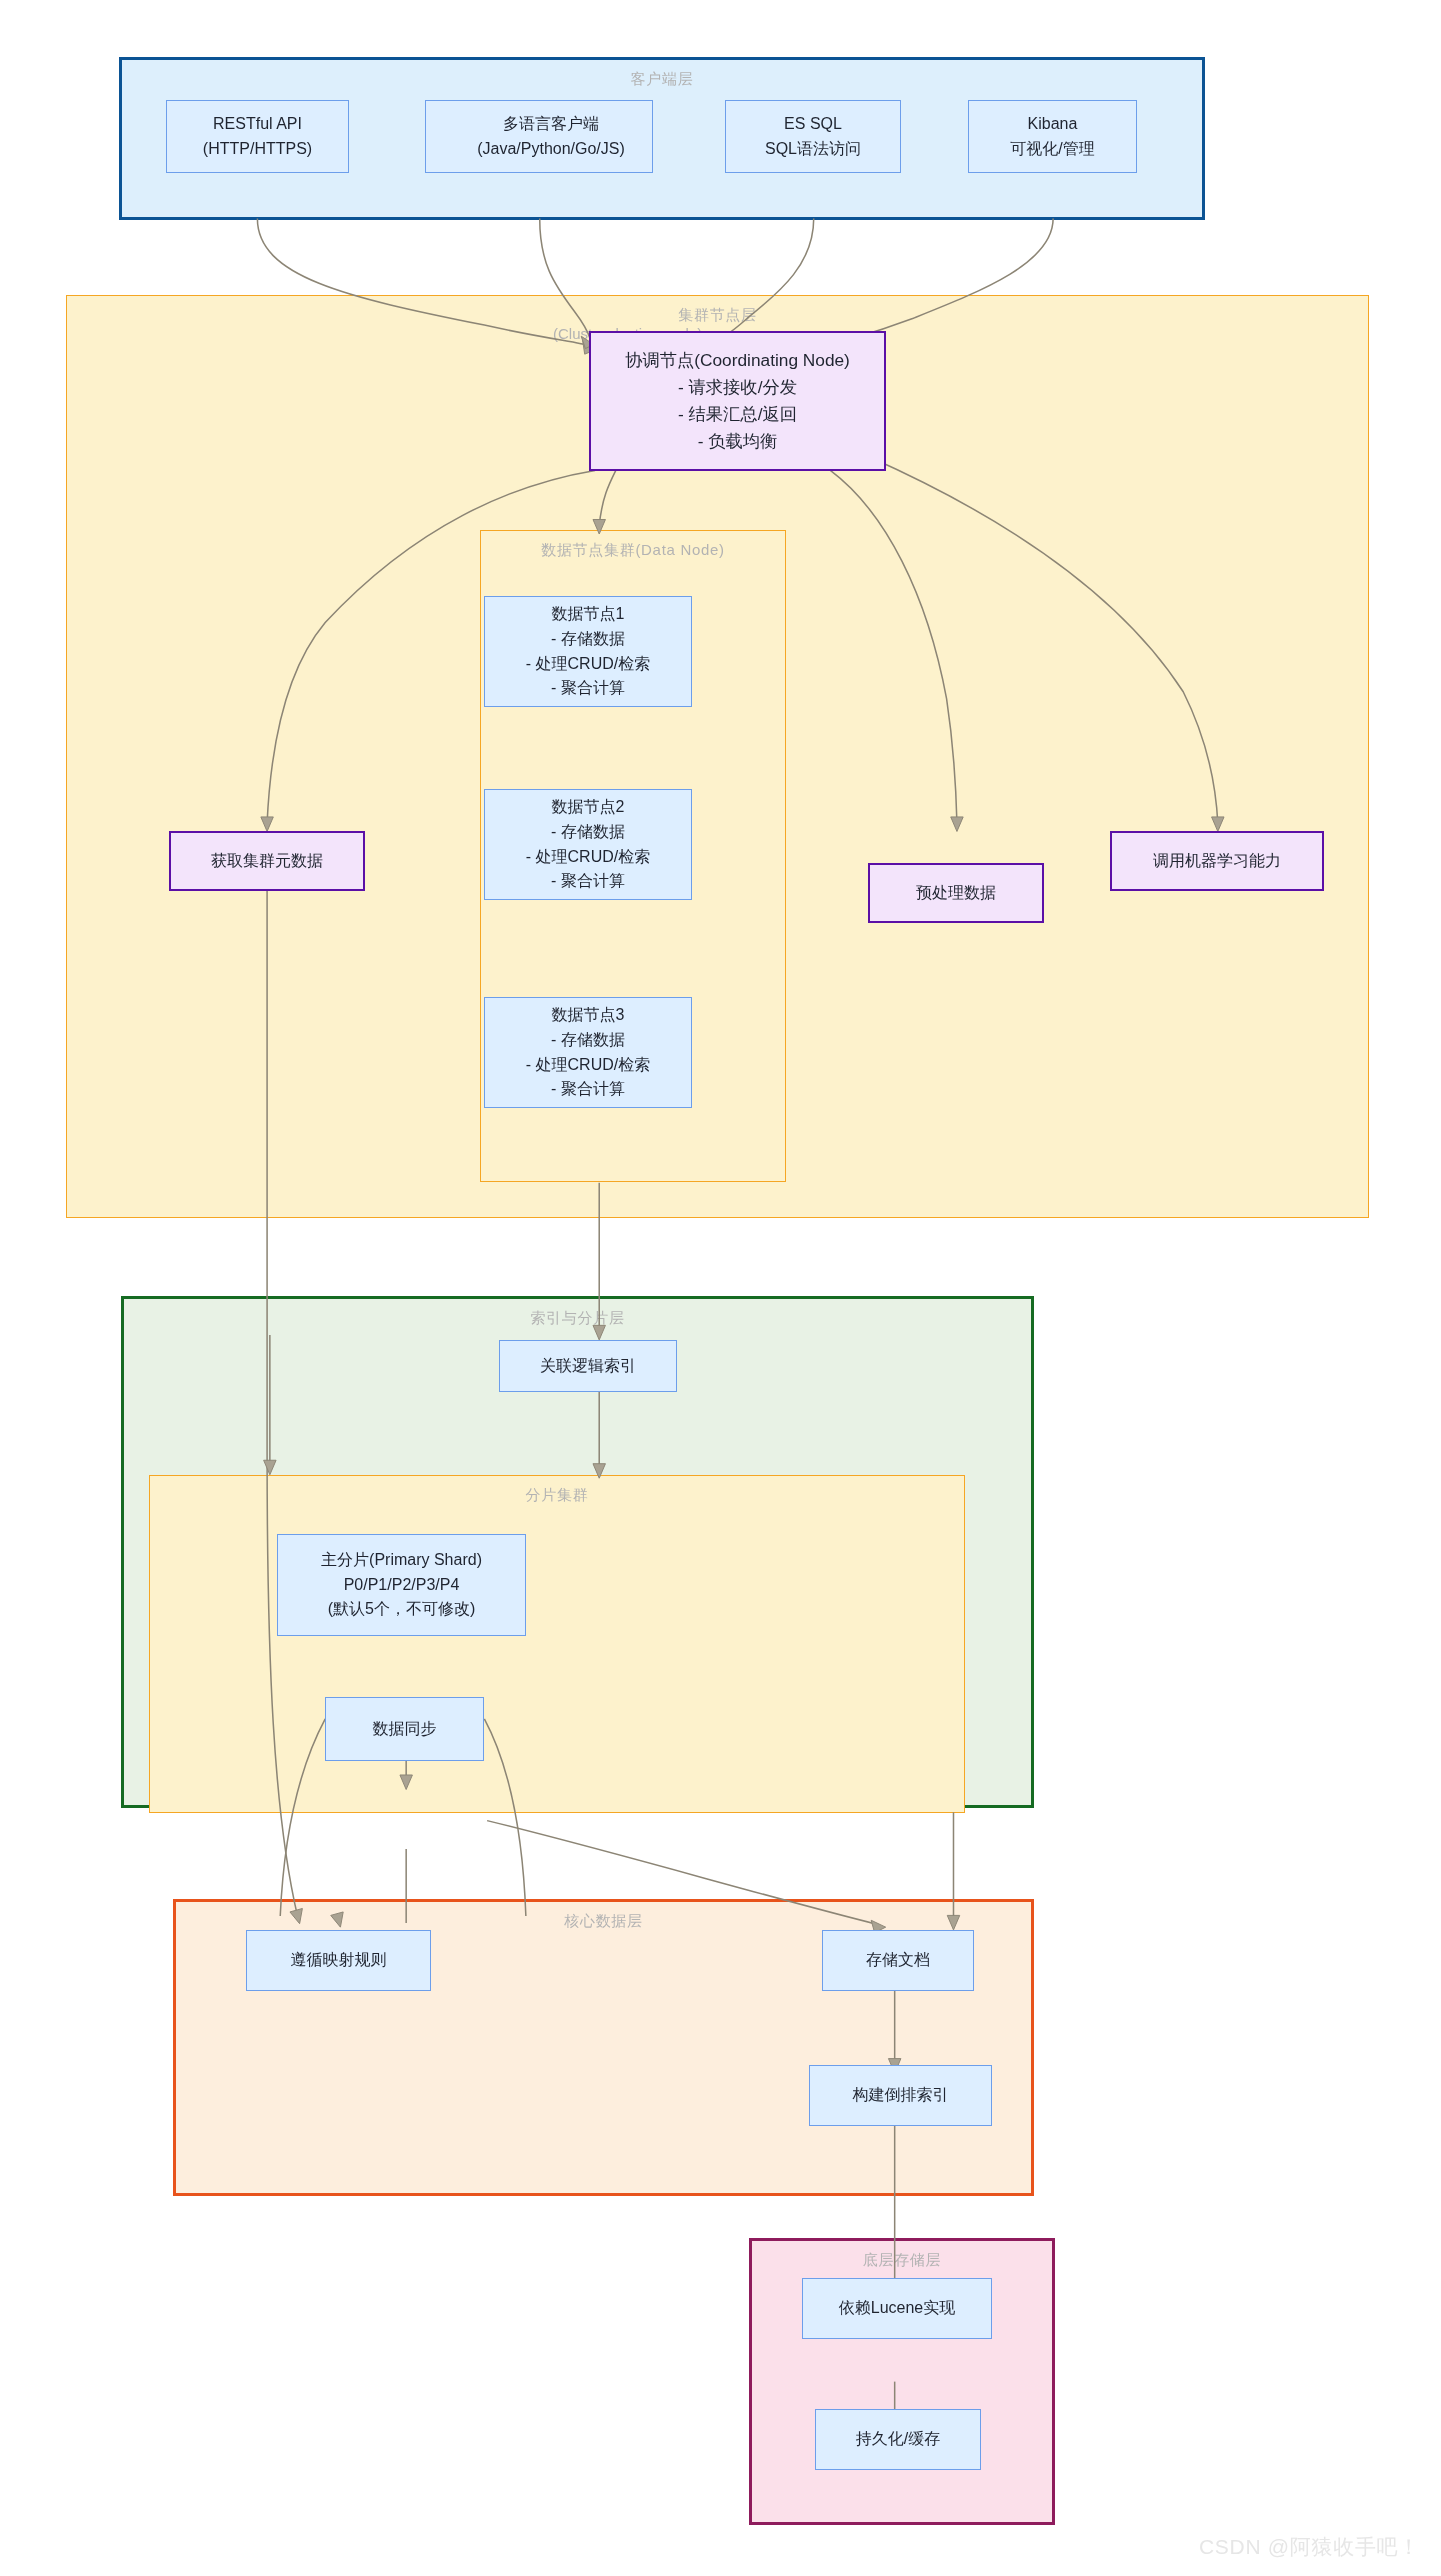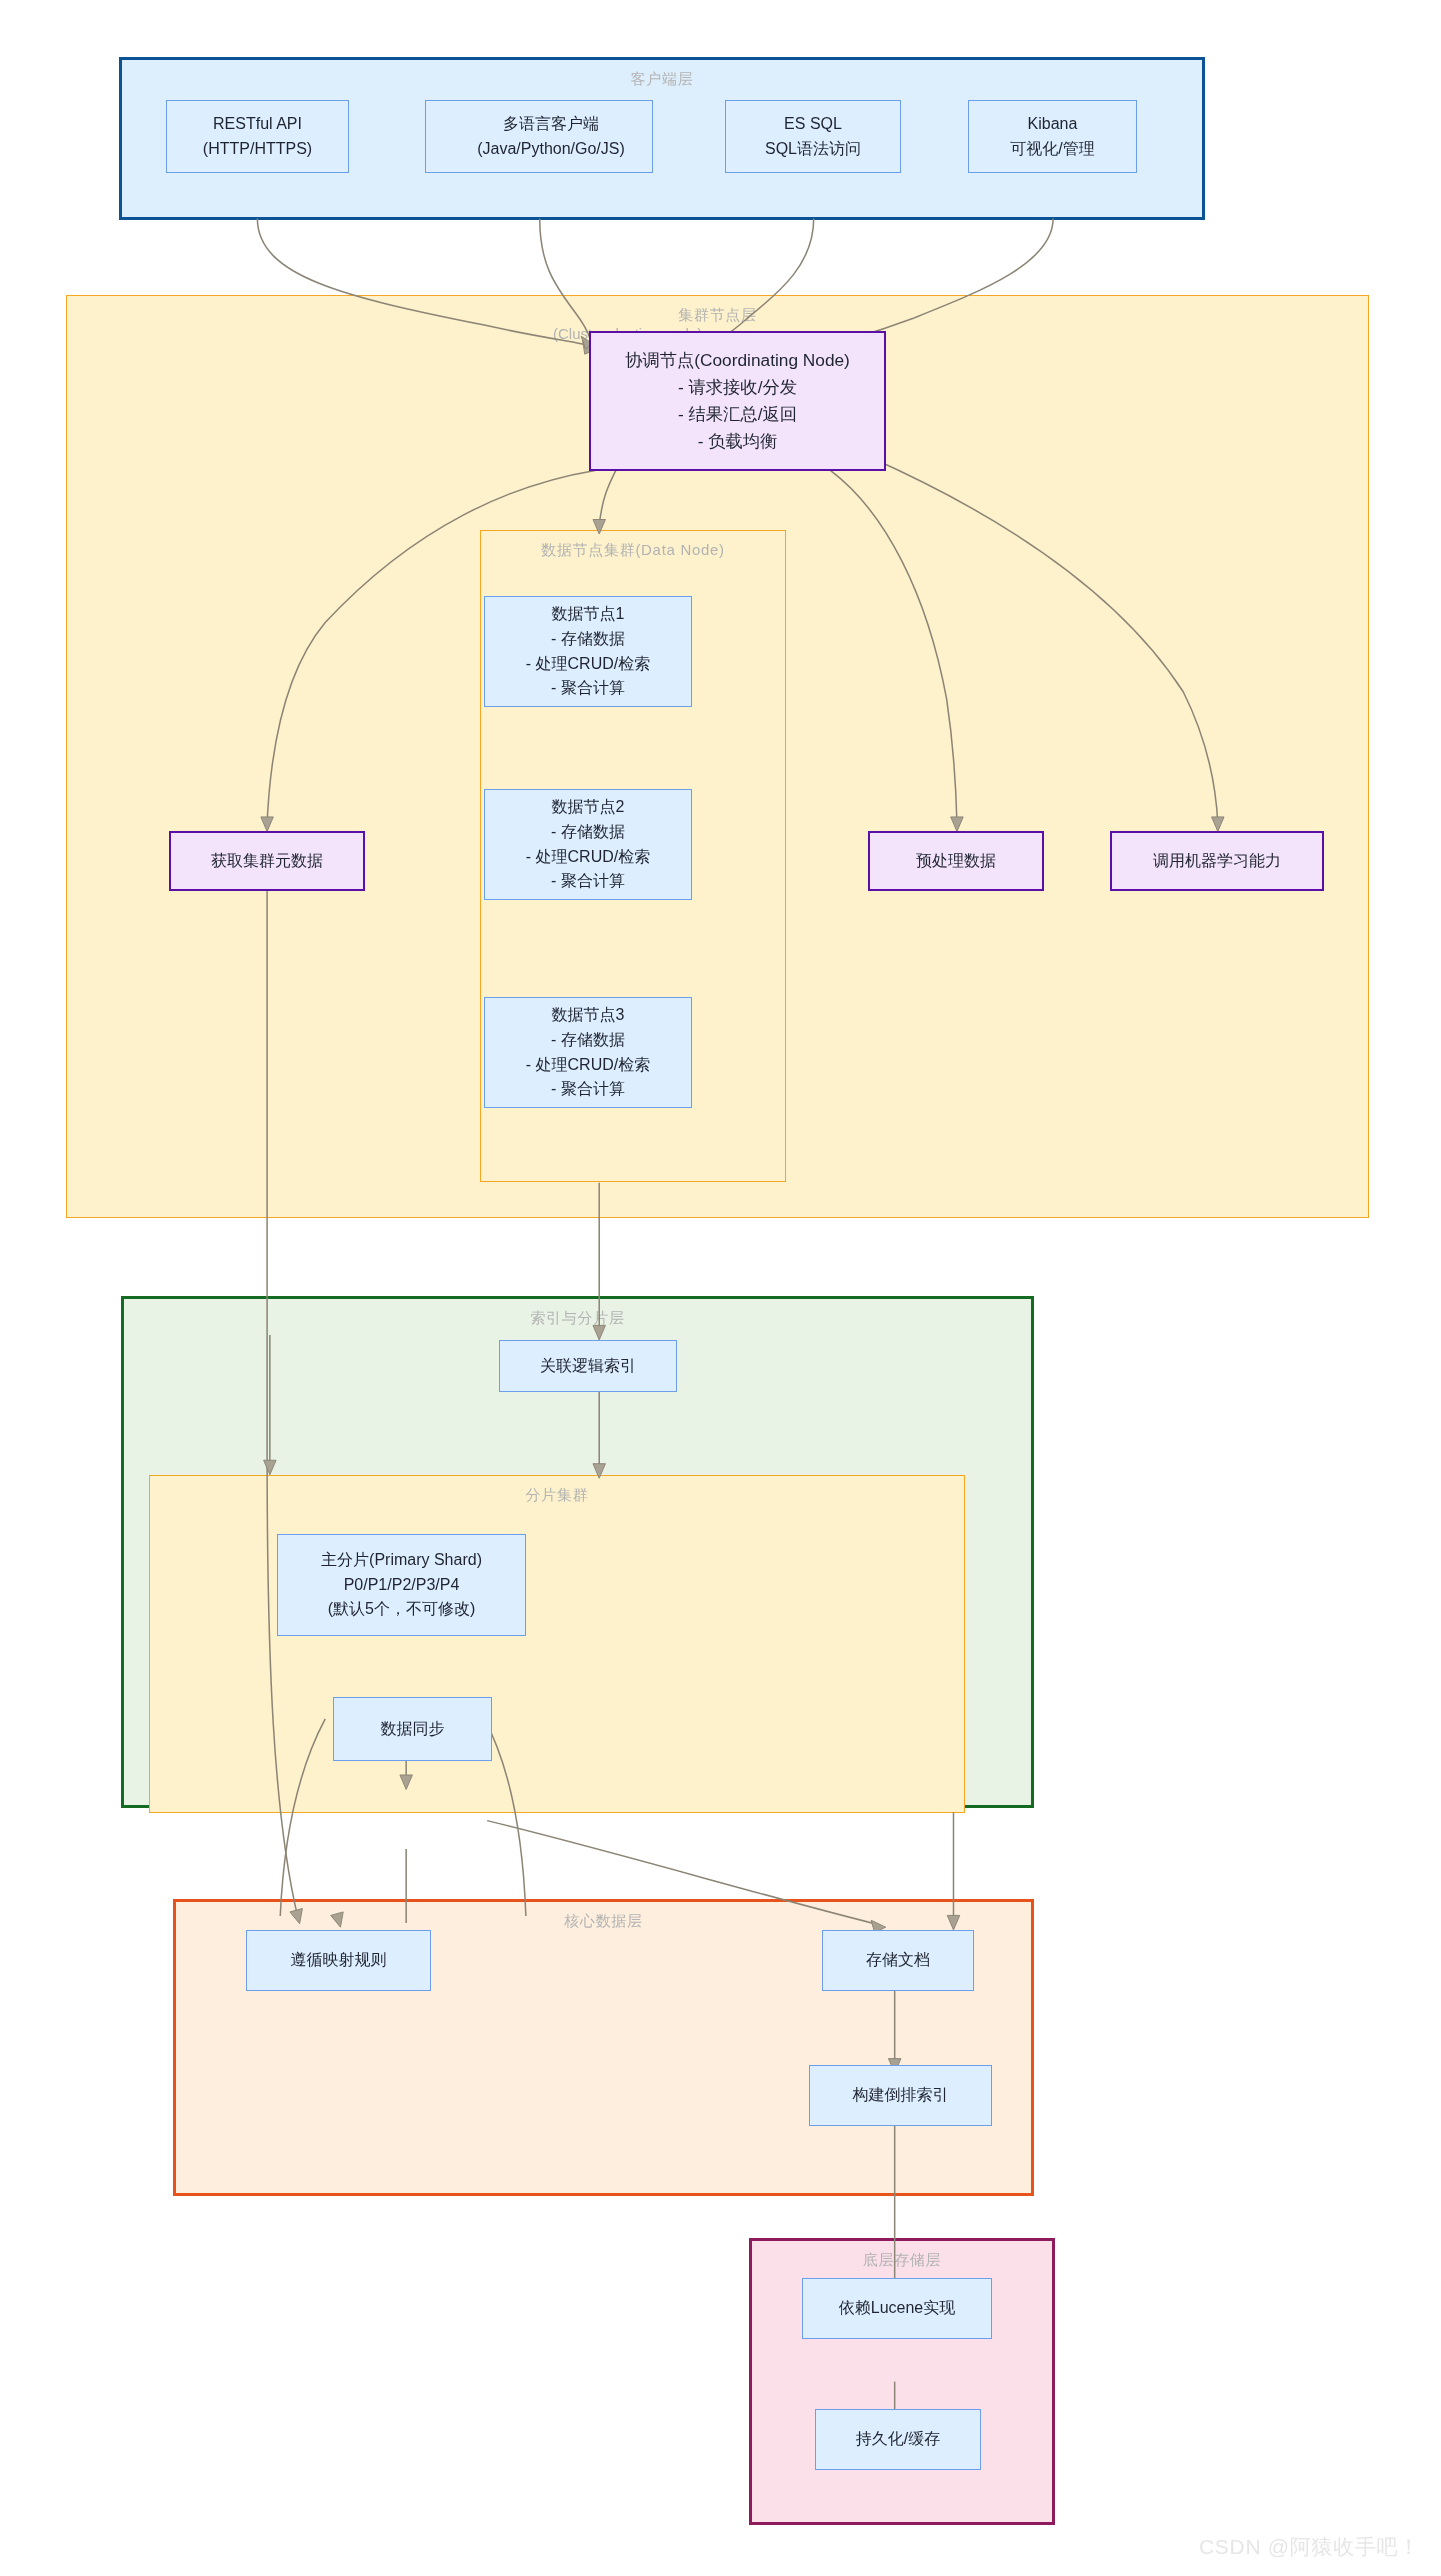--- a/index.html
+++ b/index.html
@@ -226,21 +226,21 @@
     <span class="ln">数据节点3</span>
     <span class="ln">- 存储数据</span>
     <span class="ln">- 处理CRUD/检索</span>
     <span class="ln">- 聚合计算</span>
   </div>
 
   <div class="node box-purple" style="left:169px;top:831px;width:196px;height:60px;">
     <span class="ln">获取集群元数据</span>
   </div>
 
-  <div class="node box-purple" style="left:868px;top:831px;width:176px;height:60px;">
+  <div class="node box-purple" style="left:868px;top:863px;width:176px;height:60px;">
     <span class="ln">预处理数据</span>
   </div>
 
   <div class="node box-purple" style="left:1110px;top:831px;width:214px;height:60px;">
     <span class="ln">调用机器学习能力</span>
   </div>
 
   <div class="layer layer-index" style="left:121px;top:1296px;width:913px;height:512px;">
     <div class="layer-title">索引与分片层</div>
   </div>
@@ -252,21 +252,21 @@
   <div class="layer layer-shard" style="left:149px;top:1475px;width:816px;height:338px;">
     <div class="layer-title">分片集群</div>
   </div>
 
   <div class="node box-blue" style="left:277px;top:1534px;width:249px;height:102px;">
     <span class="ln">主分片(Primary Shard)</span>
     <span class="ln">P0/P1/P2/P3/P4</span>
     <span class="ln">(默认5个，不可修改)</span>
   </div>
 
-  <div class="node box-blue" style="left:333px;top:1697px;width:159px;height:64px;">
+  <div class="node box-blue" style="left:325px;top:1697px;width:159px;height:64px;">
     <span class="ln">数据同步</span>
   </div>
 
   <div class="layer layer-core" style="left:173px;top:1899px;width:861px;height:297px;">
     <div class="layer-title">核心数据层</div>
   </div>
 
   <div class="node box-blue" style="left:246px;top:1930px;width:185px;height:61px;">
     <span class="ln">遵循映射规则</span>
   </div>

